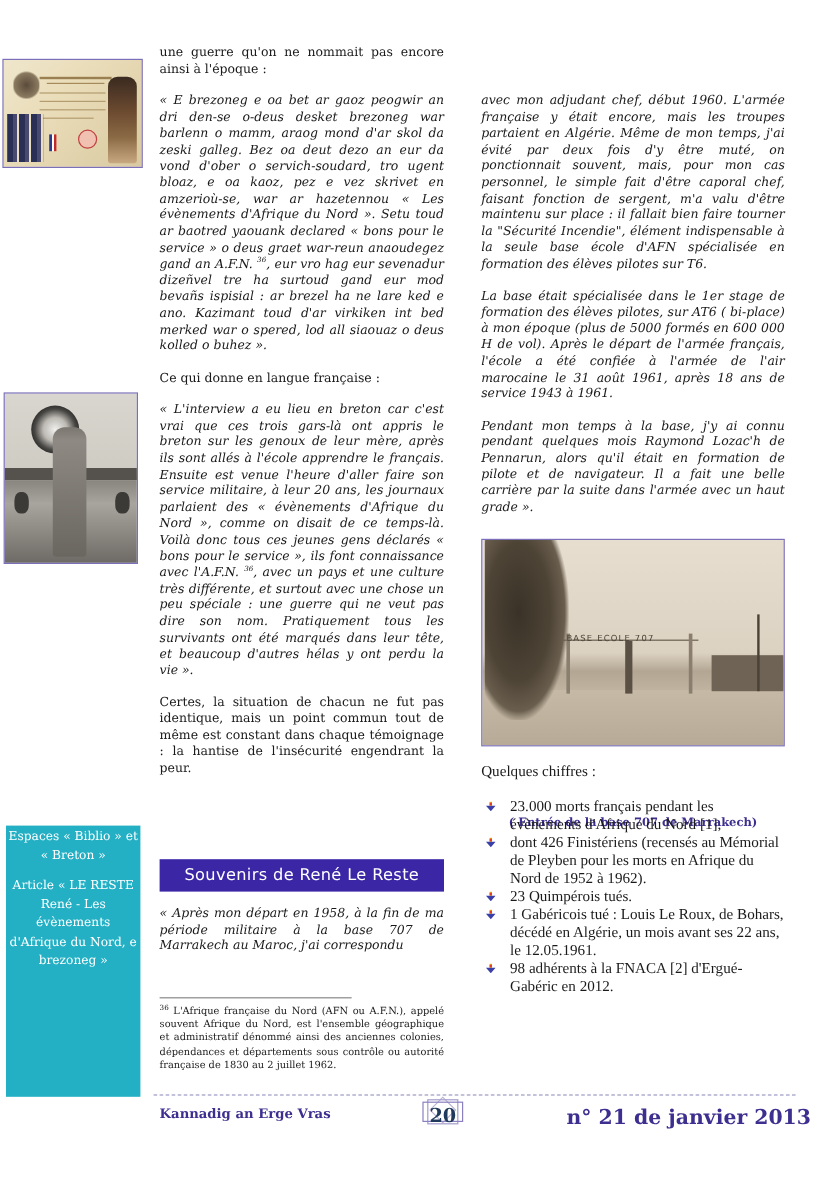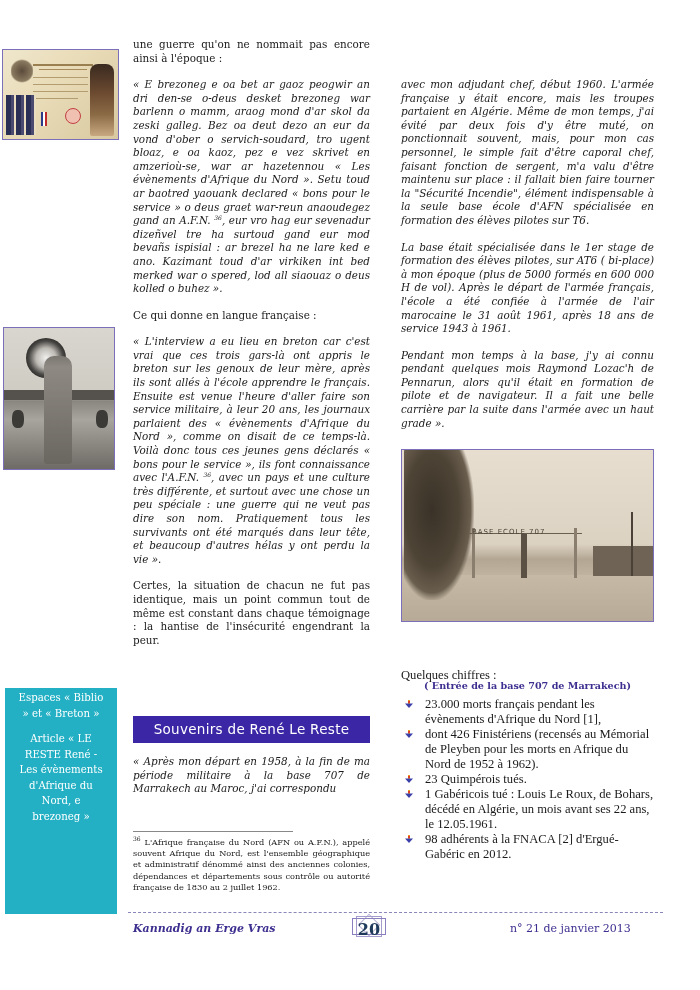--- a/index.html
+++ b/index.html
@@ -50,34 +50,34 @@
   .gate .bldg { position:absolute; right:0; top:96px; width:60px; height:30px; background:#6e6354; }
   .gate .pole { position:absolute; right:20px; top:62px; width:2px; height:64px; background:#4a4236; }
   .gate .road { position:absolute; left:0; bottom:0; width:100%; height:46px;
           background: linear-gradient(180deg,#c6baa6 0%,#b7aa96 100%); }
 
   .caption { position:absolute; left: 401px; top: 640px; width: 253px; text-align:center;
              font-family:"DejaVu Serif",serif; font-weight:bold; font-size:9.6px; color:#3d2f8f;margin-top:40px; }
 
   .sidebar-box { position:absolute; left: 5px; top: 688px; width: 112px; height: 226px;
       background:#23b0c4; color:#ffffff; font-size:10.2px; line-height:15.5px; text-align:center;
-      box-sizing:border-box; padding: 2px 12px; }
+      box-sizing:border-box; padding: 2px 0; }
   .sidebar-box p { margin: 0 0 10px 0; }
 
   .section-bar { position:absolute; left: 133px; top: 716px; width: 237px; height: 27px;
       background:#3b26a6; color:#ffffff; text-align:center; font-family:"DejaVu Sans",sans-serif;
       font-size:13.5px; line-height:27px; letter-spacing:0.3px; }
 
   .footnote-rule { position:absolute; left: 133px; top: 831px; width: 160px; height: 1px; background:#888; }
   .footnote { position:absolute; left:133px; top: 837px; width: 237px; font-size:8.2px; line-height:11.2px; text-align:justify; }
 
   .dash-rule { position:absolute; left: 128px; top: 912px; width: 535px; height: 0;
       border-top: 1px dashed #8a86b8; }
-  .footer-left { position:absolute; left: 133px; top: 922px; font-weight:bold; font-size:11px; color:#3d2f8f;font-style:italic; }
-  .footer-right { position:absolute; left: 472px; top: 922px; font-weight:normal; font-size:11px; color:#3d2f8f;margin-left:38px; }
+  .footer-left { position:absolute; left: 133px; top: 922px; font-weight:bold; font-size:11px; color:#3d2f8f; }
+  .footer-right { position:absolute; left: 472px; top: 922px; font-weight:bold; font-size:17px; color:#3d2f8f; }
   .page-num { position:absolute; left: 352px; top: 916px; width: 36px; height: 22px; }
   .page-num .frame1 { position:absolute; left:0; top:2px; width:34px; height:17px; border:1px solid #8a80c0; box-sizing:border-box; }
   .page-num .frame2 { position:absolute; left:4px; top:0; width:26px; height:21px; border:1px solid #a49ccc; box-sizing:border-box; }
   .page-num .diamond { position:absolute; left:9px; top:1px; width:16px; height:16px; border:1px solid #b7b2d2;
       transform: rotate(45deg); box-sizing:border-box; }
   .page-num span { position:absolute; left:0; top:4px; width:34px; text-align:center; font-weight:bold;
       font-size:16px; color:#1f3a5a; }
 
   ul.chiffres { list-style:none; margin:0; padding:0; }
   ul.chiffres li { position:relative; padding-left:24px; margin:0; }
@@ -142,21 +142,21 @@
   <div class="pole"></div>
   <div class="arch-bar"></div>
   <div class="post" style="left:70px; top:78px; height:50px;"></div>
   <div class="post" style="left:172px; top:78px; height:50px;"></div>
   <div class="post" style="left:119px; top:84px; height:44px; width:6px; background:#5a5044;"></div>
   <div class="label">BASE ECOLE 707</div>
   <div class="tree"></div>
 </div>
 <div class="caption">( Entrée de la base 707 de Marrakech)</div>
 
-<div class="abs" style="left:401px; top:668px; width:253px; font-family:'Liberation Serif',serif; font-size:12.6px; line-height:15px;">
+<div class="abs" style="left:401px; top:636px; width:253px; font-family:'Liberation Serif',serif; font-size:12.6px; line-height:15px;">
   <div style="margin-bottom:14px;">Quelques chiffres :</div>
   <ul class="chiffres" id="figures-list">
       <li><svg class="bullet-icon" viewBox="0 0 8 8">
           <rect x="3" y="0" width="2" height="4" fill="#f0a020"></rect>
           <polygon points="0,3.5 8,3.5 4,8" fill="#3b3fa8"></polygon>
           <rect x="3" y="1" width="2" height="2" fill="#e0402a"></rect>
         </svg><span>23.000 morts français pendant les évènements d'Afrique du Nord [1],</span></li>
       <li><svg class="bullet-icon" viewBox="0 0 8 8">
           <rect x="3" y="0" width="2" height="4" fill="#f0a020"></rect>
           <polygon points="0,3.5 8,3.5 4,8" fill="#3b3fa8"></polygon>

